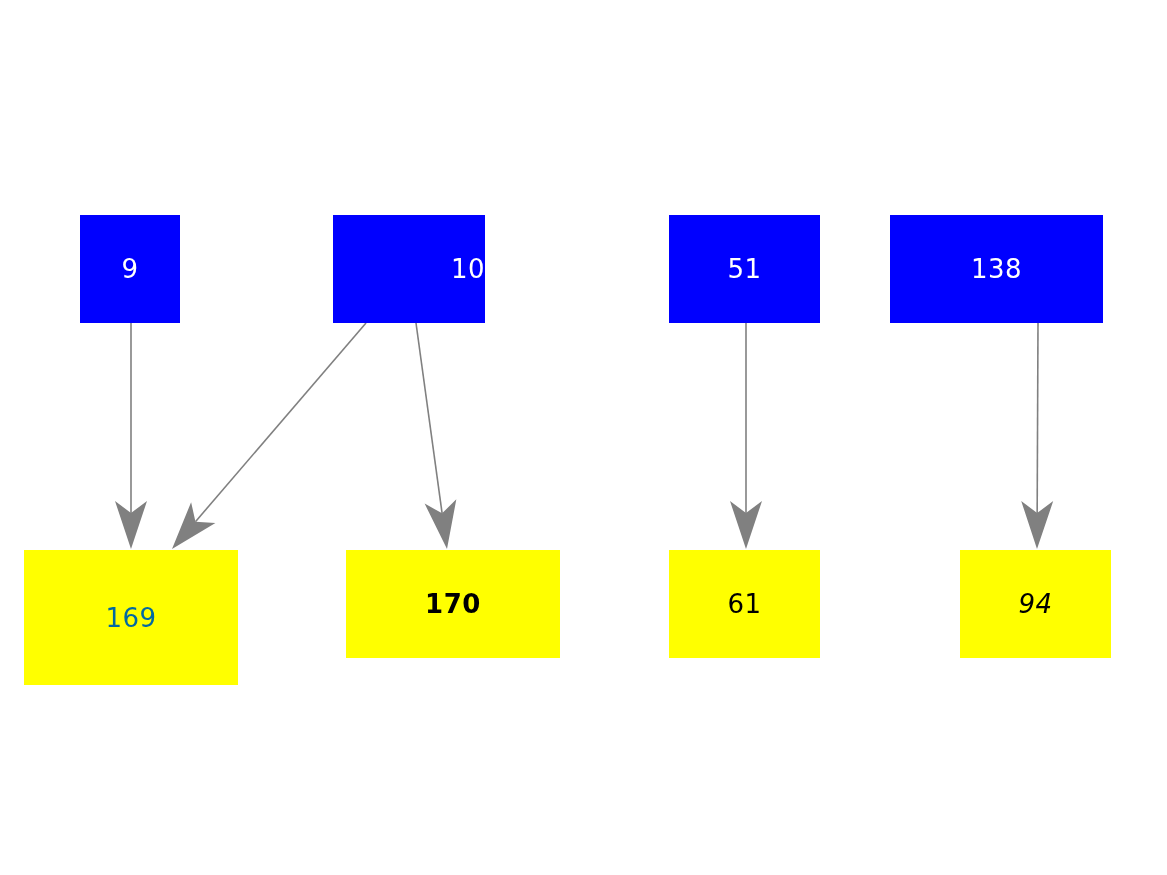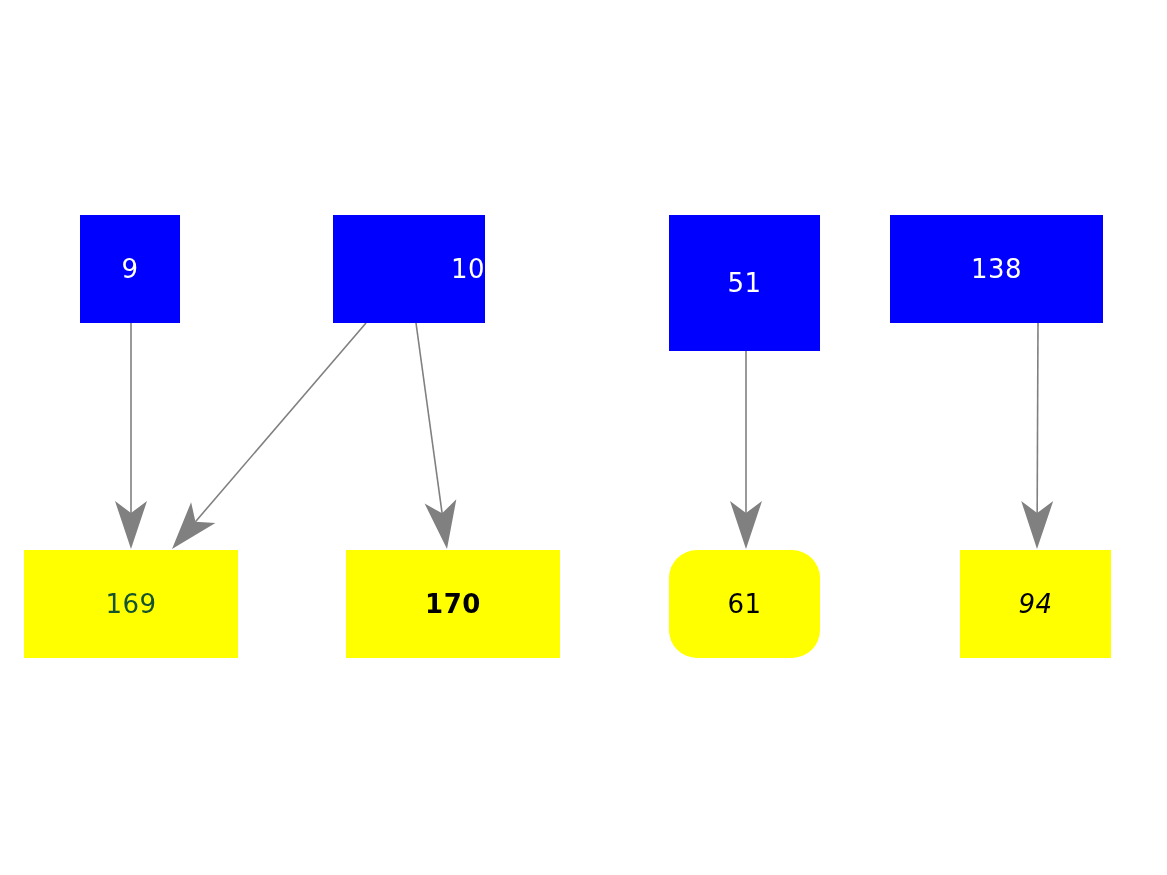--- a/index.html
+++ b/index.html
@@ -78,33 +78,33 @@
       </g>
     </svg>
 
   <div id="node-layer">
       <div class="node node-src" style="left: 80px; top: 215px; width: 100px; height: 108px; background: rgb(0, 0, 255); color: rgb(255, 255, 255);">
         <span class="node-label">9</span>
       </div>
       <div class="node node-src" style="left: 333px; top: 215px; width: 152px; height: 108px; background: rgb(0, 0, 255); color: rgb(255, 255, 255); justify-content: flex-end;">
         <span class="node-label">10</span>
       </div>
-      <div class="node node-src" style="left: 669px; top: 215px; width: 151px; height: 136px; background: rgb(0, 0, 255); color: rgb(255, 255, 255);">
+      <div class="node node-src" style="left: 669px; top: 215px; width: 151px; height: 108px; background: rgb(0, 0, 255); color: rgb(255, 255, 255);">
         <span class="node-label">51</span>
       </div>
       <div class="node node-src" style="left: 890px; top: 215px; width: 213px; height: 108px; background: rgb(0, 0, 255); color: rgb(255, 255, 255);">
         <span class="node-label">138</span>
       </div>
-      <div class="node node-dst" style="left: 24px; top: 550px; width: 214px; height: 108px; background: rgb(255, 255, 0); color: #14532d;">
+      <div class="node node-dst" style="left: 24px; top: 550px; width: 214px; height: 135px; background: rgb(255, 255, 0); color: #0369a1;">
         <span class="node-label">169</span>
       </div>
       <div class="node node-dst" style="left: 346px; top: 550px; width: 214px; height: 108px; background: rgb(255, 255, 0); color: rgb(0, 0, 0); font-weight: bold;">
         <span class="node-label">170</span>
       </div>
-      <div class="node node-dst" style="left: 669px; top: 550px; width: 151px; height: 108px; background: rgb(255, 255, 0); color: rgb(0, 0, 0); border-radius: 28px;">
+      <div class="node node-dst" style="left: 669px; top: 550px; width: 151px; height: 108px; background: rgb(255, 255, 0); color: rgb(0, 0, 0);">
         <span class="node-label">61</span>
       </div>
       <div class="node node-dst" style="left: 960px; top: 550px; width: 151px; height: 108px; background: rgb(255, 255, 0); color: rgb(0, 0, 0); font-style: italic;">
         <span class="node-label">94</span>
       </div>
     </div>
 
 </div>
 
 </body></html>

